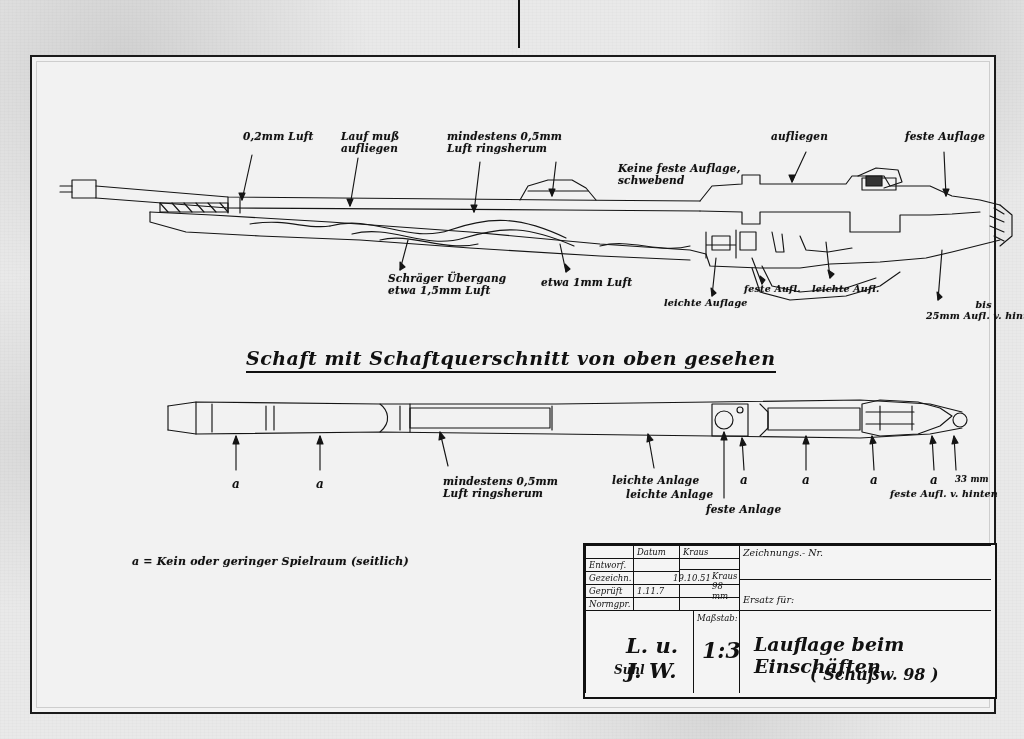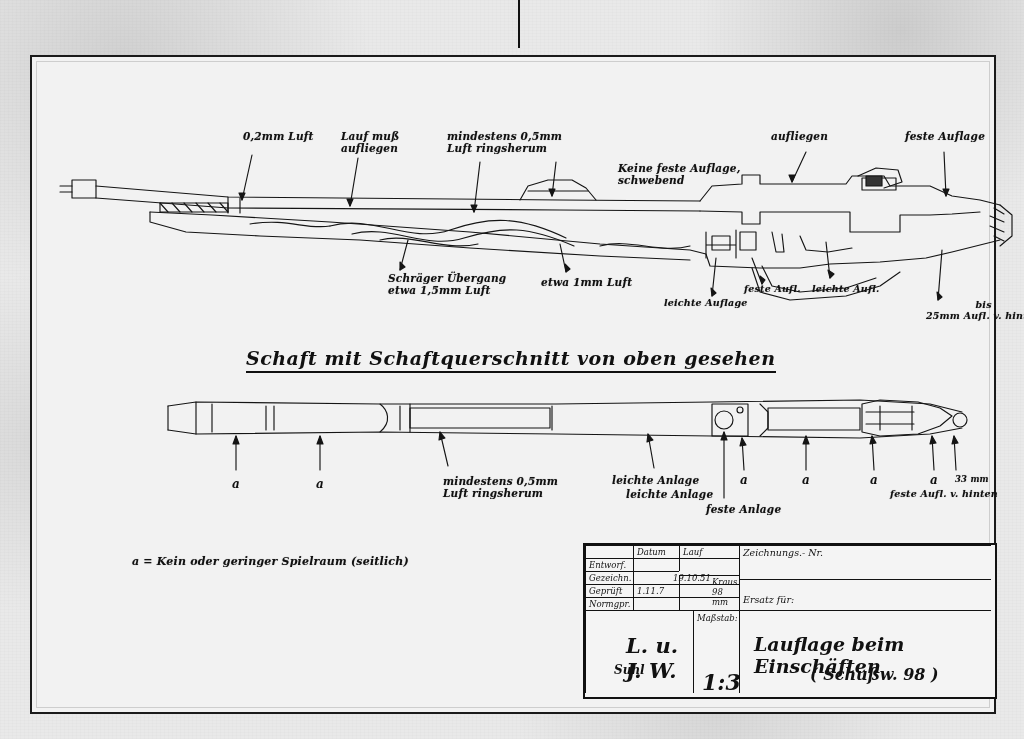--- a/index.html
+++ b/index.html
@@ -195,47 +195,47 @@
   <div class="t aa" style="left:802px;top:474px;">a</div>
   <div class="t aa" style="left:870px;top:474px;">a</div>
   <div class="t aa" style="left:930px;top:474px;">a</div>
 
   <div class="t lbl" style="left:132px;top:556px;font-size:11px;">a = Kein oder geringer Spielraum (seitlich)</div>
 
   <div class="tb">
 
     <div class="cell nb nt" style="left:0;top:0;width:48px;height:13px;"></div>
     <div class="cell nt" style="left:48px;top:0;width:46px;height:13px;">Datum</div>
-    <div class="cell nt" style="left:94px;top:0;width:60px;height:13px;">Lauf</div>
+    <div class="cell nt" style="left:94px;top:0;width:60px;height:13px;">Kraus</div>
     <div class="cell nt" style="left:154px;top:0;width:252px;height:34px;font-size:9.5px;">Zeichnungs.- Nr.</div>
 
     <div class="cell nb" style="left:0;top:13px;width:48px;height:13px;">Entworf.</div>
     <div class="cell" style="left:48px;top:13px;width:46px;height:13px;"></div>
     <div class="cell" style="left:94px;top:13px;width:60px;height:13px;"></div>
 
     <div class="cell nb" style="left:0;top:26px;width:48px;height:13px;">Gezeichn.</div>
     <div class="cell" style="left:48px;top:26px;width:46px;height:13px;padding-left:39px;">19.10.51</div>
-    <div class="cell" style="left:94px;top:30px;width:60px;height:13px;padding-left:32px;">Kraus 98 mm</div>
+    <div class="cell" style="left:94px;top:24px;width:60px;height:13px;padding-left:32px;">Kraus 98 mm</div>
 
     <div class="cell nb" style="left:0;top:39px;width:48px;height:13px;">Geprüft</div>
     <div class="cell" style="left:48px;top:39px;width:46px;height:13px;">1.11.7</div>
     <div class="cell" style="left:94px;top:39px;width:60px;height:13px;"></div>
 
     <div class="cell nb" style="left:0;top:52px;width:48px;height:13px;">Normgpr.</div>
     <div class="cell" style="left:48px;top:52px;width:46px;height:13px;"></div>
     <div class="cell" style="left:94px;top:52px;width:60px;height:13px;"></div>
 
     <div class="cell" style="left:154px;top:34px;width:252px;height:31px;font-size:9.5px;padding-top:14px;">Ersatz für:</div>
 
     <div class="cell nb" style="left:0;top:65px;width:108px;height:83px;">
       <div class="big" style="position:absolute;left:8px;top:22px;font-size:21px;margin-left:32px;">L. u. J. W.</div>
       <div class="big" style="position:absolute;left:28px;top:52px;font-size:12px;">Suhl</div>
     </div>
     <div class="cell" style="left:108px;top:65px;width:46px;height:83px;">
       <div style="position:absolute;left:3px;top:2px;font-size:8.5px;">Maßstab:</div>
-      <div class="big" style="position:absolute;left:8px;top:26px;font-size:22px;margin-top:32px;">1:3</div>
+      <div class="big" style="position:absolute;left:8px;top:26px;font-size:22px;">1:3</div>
     </div>
     <div class="cell" style="left:154px;top:65px;width:252px;height:83px;">
       <div class="big" style="position:absolute;left:14px;top:22px;font-size:19px;">Lauflage beim Einschäften</div>
       <div class="big" style="position:absolute;left:70px;top:54px;font-size:16px;">( Schußw. 98 )</div>
     </div>
   </div>
 </div>
 
 </body></html>

